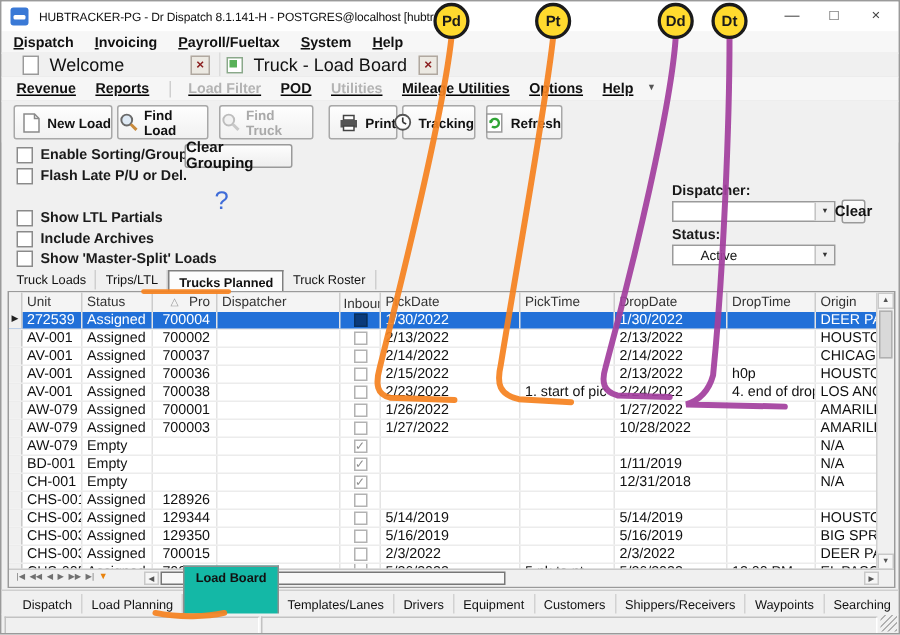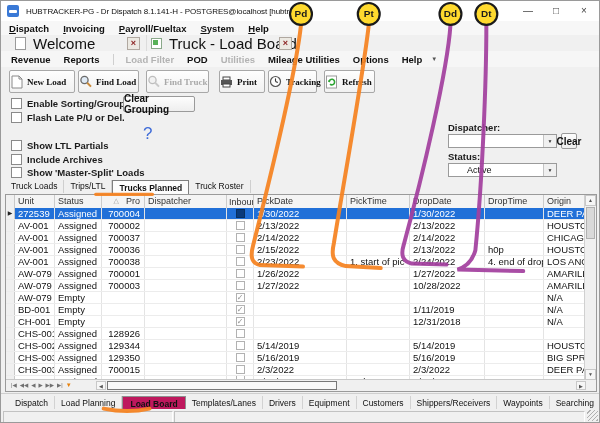--- a/index.html
+++ b/index.html
@@ -21,35 +21,35 @@
   .menuitem::first-letter{text-decoration:underline;}
   
   .doctabs{position:absolute;left:0;top:34px;right:0;height:16px;background:#f0f0f0;
     border-bottom:1px solid #d6d6d6;}
   .doctab{position:absolute;top:0;height:16px;display:flex;align-items:center;}
   .doctab.t0{left:0;width:145px;}
   .doctab.t1{left:145px;width:151px;border-left:1px solid #dcdcdc;}
   .docicon{width:9px;height:11px;background:#fff;border:1px solid #9a9a9a;margin-left:14px;flex:0 0 auto;}
   .gridicon{width:9px;height:9px;background:#fff;border:1px solid #8aa88a;margin-left:4px;position:relative;flex:0 0 auto;}
   .gridicon::after{content:"";position:absolute;left:1px;top:1px;width:5px;height:5px;background:#58b158;}
-  .doclabel{font-size:15px;color:#111;margin-left:7px;white-space:nowrap;}
+  .doclabel{font-size:12px;color:#111;margin-left:7px;white-space:nowrap;}
   .closebox{position:absolute;right:6px;top:2px;width:11px;height:11px;background:#ece9e2;
     border:1px solid #b0a8a0;color:#8b2020;font-size:9px;line-height:10px;text-align:center;font-weight:bold;}
   
   .menubar2{position:absolute;left:0;top:50px;right:0;height:16px;background:#f6f6f6;
     border-bottom:1px solid #dedede;display:flex;align-items:center;padding-left:10px;}
   .m2item{font-size:9.5px;font-weight:600;color:#111;margin-right:13px;white-space:nowrap;}
   .m2item.disabled{color:#b3b3b3;}
   .m2item.sep{padding-left:12px;border-left:1px solid #cfcfcf;}
   .m2overflow{font-size:6px;color:#555;margin-left:-4px;}
   
   .toolbar{position:absolute;left:0;top:66px;right:0;height:28px;background:#f0f0f0;}
   .tbtn{position:absolute;top:3px;height:23px;box-sizing:border-box;border:1px solid #a8a8a8;
     background:linear-gradient(#fefefe,#f1f1f1);border-radius:2px;display:flex;align-items:center;
-    justify-content:flex-start;gap:4px;font-size:9px;font-weight:600;color:#111;font-family:Liberation Serif, serif;}
+    justify-content:flex-end;gap:4px;font-size:9px;font-weight:600;color:#111;}
   .tbtn.disabled{color:#a9a9a9;}
   .tbtn svg{flex:0 0 auto;}
   
   .cbrow{position:absolute;display:flex;align-items:center;gap:5px;}
   .cbbox{width:9px;height:9px;background:#fff;border:1px solid #8a8a8a;flex:0 0 auto;}
   .cblabel{font-size:9.5px;font-weight:600;color:#1a1a1a;white-space:nowrap;}
   .pushbtn{position:absolute;box-sizing:border-box;border:1px solid #9a9a9a;border-radius:2px;
     background:linear-gradient(#fdfdfd,#eee);font-size:10px;font-weight:600;color:#111;
     display:flex;align-items:center;justify-content:center;}
   .sidelabel{position:absolute;font-size:9.5px;font-weight:600;color:#1a1a1a;}
@@ -109,21 +109,21 @@
   .navg.accent{color:#e8820c;font-size:6px;}
   .hscroll{position:absolute;left:90px;right:10px;top:1px;bottom:1px;background:#f0f0f0;}
   .harrow{position:absolute;top:0;bottom:0;width:10px;background:#f6f6f6;border:1px solid #c8c8c8;
     box-sizing:border-box;font-size:5px;color:#555;text-align:center;line-height:8px;}
   .harrow.l{left:0;} .harrow.r{right:0;}
   .hthumb{position:absolute;left:11px;top:0;bottom:0;width:230px;background:#f8f8f8;border:1px solid #777;box-sizing:border-box;}
   
   .btabs{position:absolute;left:0;top:392px;right:0;height:16px;background:#f0f0f0;
     border-top:1px solid #cfcfcf;display:flex;align-items:flex-end;padding-left:8px;}
   .btab{font-size:8.5px;color:#111;padding:2px 6px;border-right:1px solid #d2d2d2;white-space:nowrap;}
-  .btab.active{font-weight:700;background:#be185d;border:1px solid #8f8f8f;border-bottom:none;padding:2px 7px 1px 7px;}
+  .btab.active{font-weight:700;background:#14b8a6;border:1px solid #8f8f8f;border-bottom:none;padding:2px 7px 20px 7px;}
   
   .statusbar{position:absolute;left:0;top:408px;right:0;bottom:0;background:#f0f0f0;}
   .spanel{position:absolute;top:2px;height:10px;border:1px solid;border-color:#c2c2c2 #fff #fff #c2c2c2;background:#f0f0f0;}
   .spanel.p0{left:2px;width:168px;}
   .spanel.p1{left:173px;right:14px;}
   .grip{position:absolute;right:1px;bottom:1px;width:11px;height:11px;
     background:repeating-linear-gradient(135deg,transparent 0 2px,#b0b0b0 2px 3px);}
   
   .overlay{position:absolute;inset:0;pointer-events:none;z-index:50;}
 </style>
@@ -158,21 +158,21 @@
       <span class="closebox">×</span>
     </div>
     <div class="doctab t1">
       <span class="gridicon"></span>
       <span class="doclabel">Truck - Load Board</span>
       <span class="closebox">×</span>
     </div>
   </div>
 
   <div class="menubar2">
-    <span style="display:flex;align-items:flex-end;">
+    <span style="display:flex;align-items:flex-end;text-decoration:underline;">
 
     <span class="m2item">Revenue</span>
         <span class="m2item">Reports</span>
         <span class="m2item disabled sep">Load Filter</span>
         <span class="m2item">POD</span>
         <span class="m2item disabled">Utilities</span>
         <span class="m2item">Mileage Utilities</span>
         <span class="m2item">Options</span>
         <span class="m2item">Help</span>
       </span>

